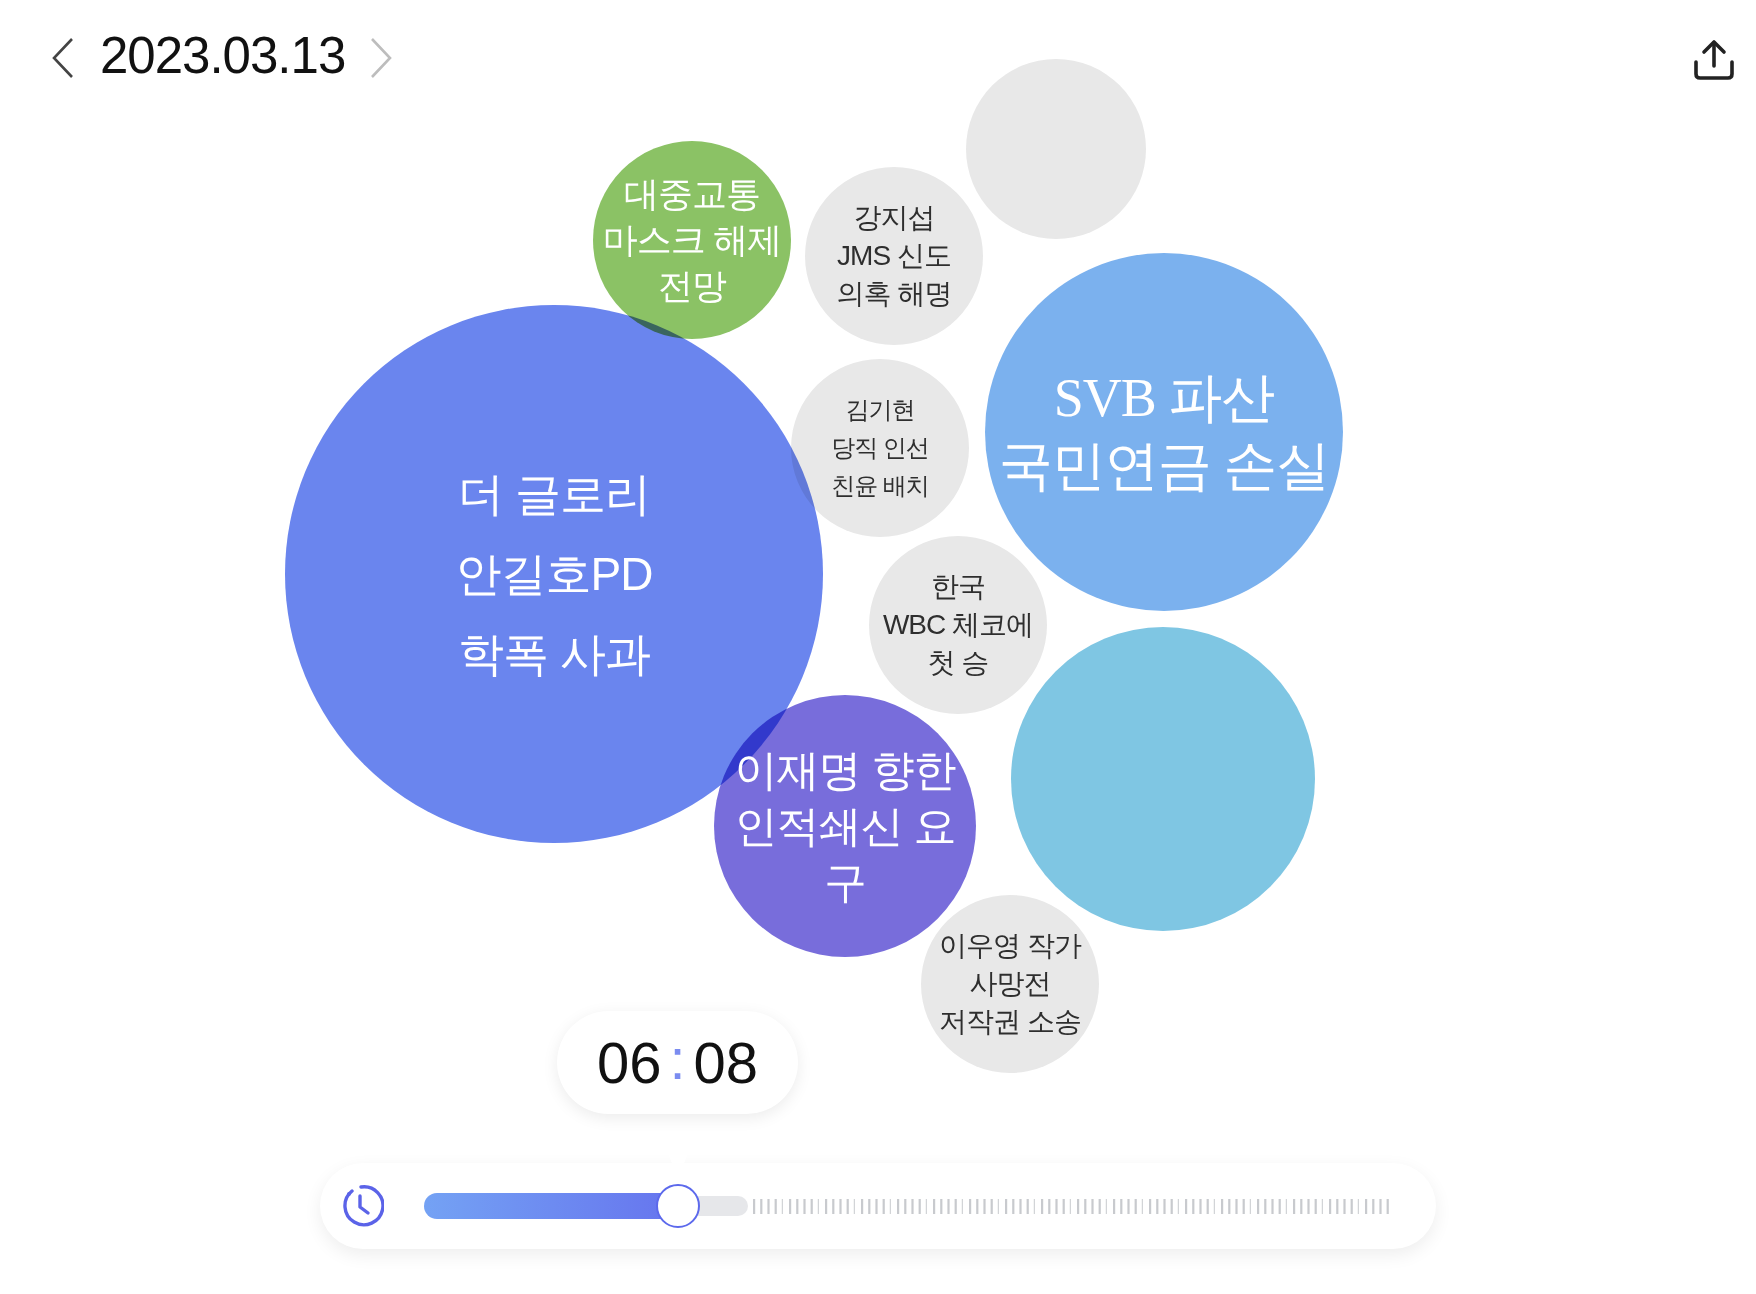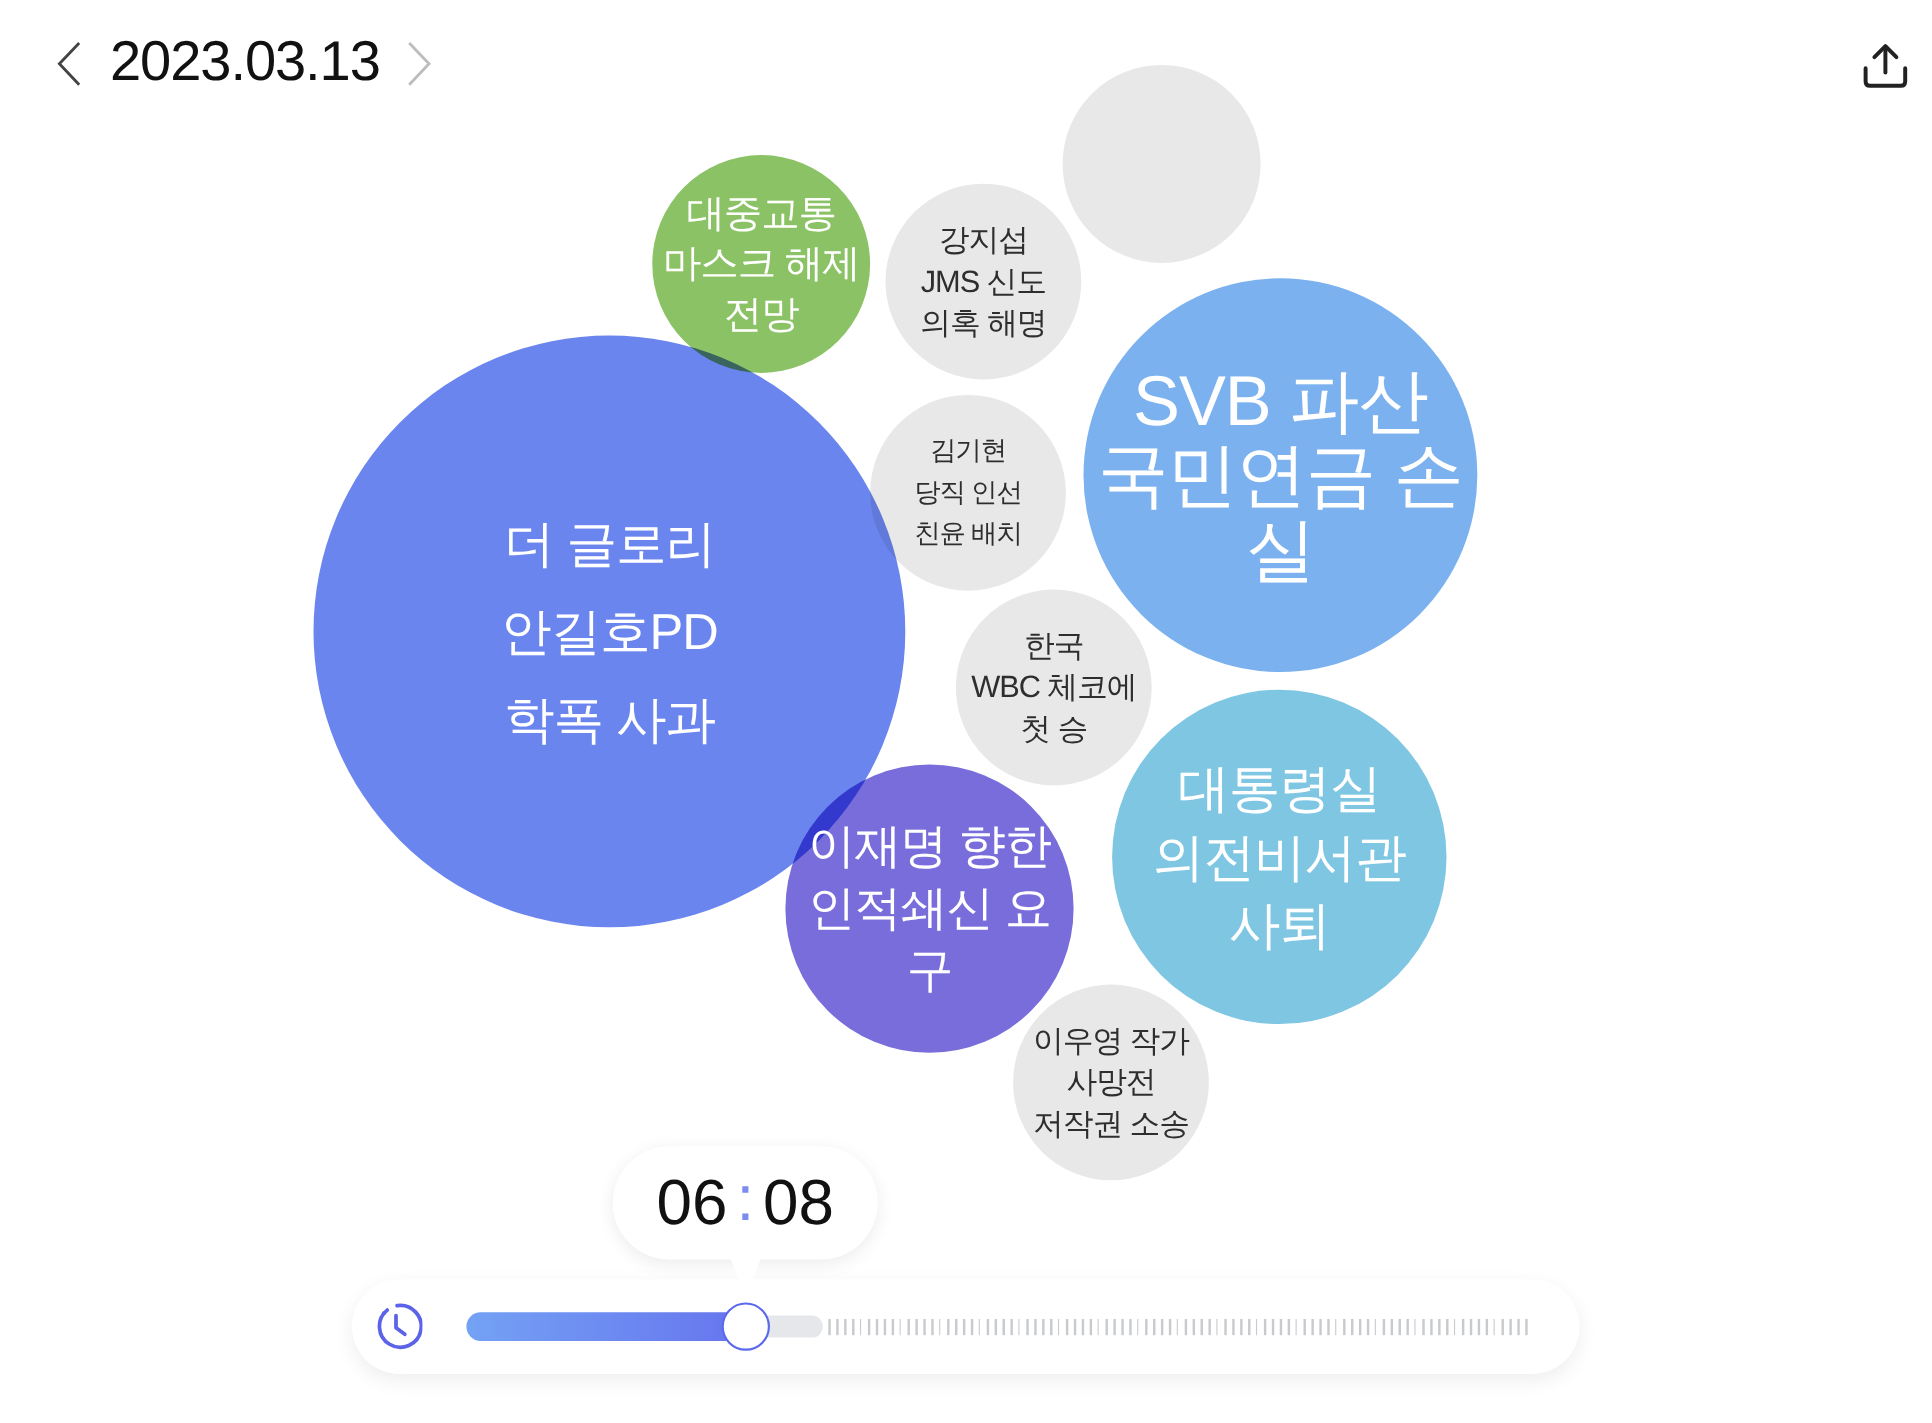--- a/index.html
+++ b/index.html
@@ -19,21 +19,21 @@
   .lbl.white { color: #fff; letter-spacing: -1px; }
   .timeline { position: absolute; left: 320px; top: 1163px; width: 1116px; height: 86px; background: #fff;
               border-radius: 43px; box-shadow: 0 6px 18px rgba(0,0,0,0.07); }
   .clock { position: absolute; left: 338px; top: 1183px; width: 46px; height: 46px; cursor: pointer; }
   .track-fill { position: absolute; left: 424px; top: 1193px; width: 256px; height: 26px; border-radius: 13px;
                 background: linear-gradient(90deg, #74A2F4 0%, #6674EE 100%); }
   .track-rest { position: absolute; left: 660px; top: 1196px; width: 88px; height: 20px; border-radius: 10px; background: #E6E7EA; }
   .ticks { position: absolute; left: 752px; top: 1199px; width: 640px; height: 15px; }
   .knob { position: absolute; left: 656px; top: 1184px; width: 40px; height: 40px; border-radius: 50%; background: #fff;
           border: 2px solid #5C69EC; cursor: grab; }
-  .tooltip { position: absolute; left: 557px; top: 1042px; width: 241px; height: 103px; background: #fff; border-radius: 52px;
+  .tooltip { position: absolute; left: 557px; top: 1011px; width: 241px; height: 103px; background: #fff; border-radius: 52px;
              box-shadow: 0 4px 16px rgba(0,0,0,0.08); display: flex; align-items: center; justify-content: center;
              font-size: 58px; color: #111; }
   .tooltip .colon { color: #7B8CF0; margin: 0 8px; position: relative; top: -4px; }
   .tooltip-tip { position: absolute; left: 664px; top: 1144px; width: 0; height: 0;
                  border-left: 14px solid transparent; border-right: 14px solid transparent; border-top: 34px solid #fff; }
 </style>
 </head>
 <body>
 
 <div class="header">
@@ -72,31 +72,28 @@
 <div class="labels-layer" id="labels">
     <div class="lbl white" style="left: 285px; top: 305px; width: 538px; height: 538px; font-size: 46px; line-height: 80px;">더 글로리
 안길호PD
 학폭 사과</div>
     <div class="lbl white" style="left: 593px; top: 141px; width: 198px; height: 198px; font-size: 35px; line-height: 46px;">대중교통
 마스크 해제
 전망</div>
     <div class="lbl grey" style="left: 805px; top: 167px; width: 178px; height: 178px; font-size: 28px; line-height: 38px;">강지섭
 JMS 신도
 의혹 해명</div>
-    <div class="lbl white" style="left: 985px; top: 253px; width: 358px; height: 358px; font-size: 64px; line-height: 68px;">SVB 파산
+    <div class="lbl white" style="left: 985px; top: 253px; width: 358px; height: 358px; font-size: 54px; line-height: 68px; font-family: Liberation Serif, serif;">SVB 파산
 국민연금 손실</div>
     <div class="lbl grey" style="left: 791px; top: 359px; width: 178px; height: 178px; font-size: 24px; line-height: 38px;">김기현
 당직 인선
 친윤 배치</div>
     <div class="lbl grey" style="left: 869px; top: 536px; width: 178px; height: 178px; font-size: 28px; line-height: 38px;">한국
 WBC 체코에
 첫 승</div>
-    <div class="lbl white" style="left: 1011px; top: 627px; width: 304px; height: 304px; font-size: 47px; line-height: 62px;">대통령실
-의전비서관
-사퇴</div>
     <div class="lbl white" style="left: 714px; top: 695px; width: 262px; height: 262px; font-size: 43px; line-height: 56px;">이재명 향한
 인적쇄신 요구</div>
     <div class="lbl grey" style="left: 921px; top: 895px; width: 178px; height: 178px; font-size: 28px; line-height: 38px;">이우영 작가
 사망전
 저작권 소송</div>
   </div>
 
 <div class="timeline"></div>
 <div class="clock">
   <svg viewBox="0 0 46 46" width="46" height="46">

